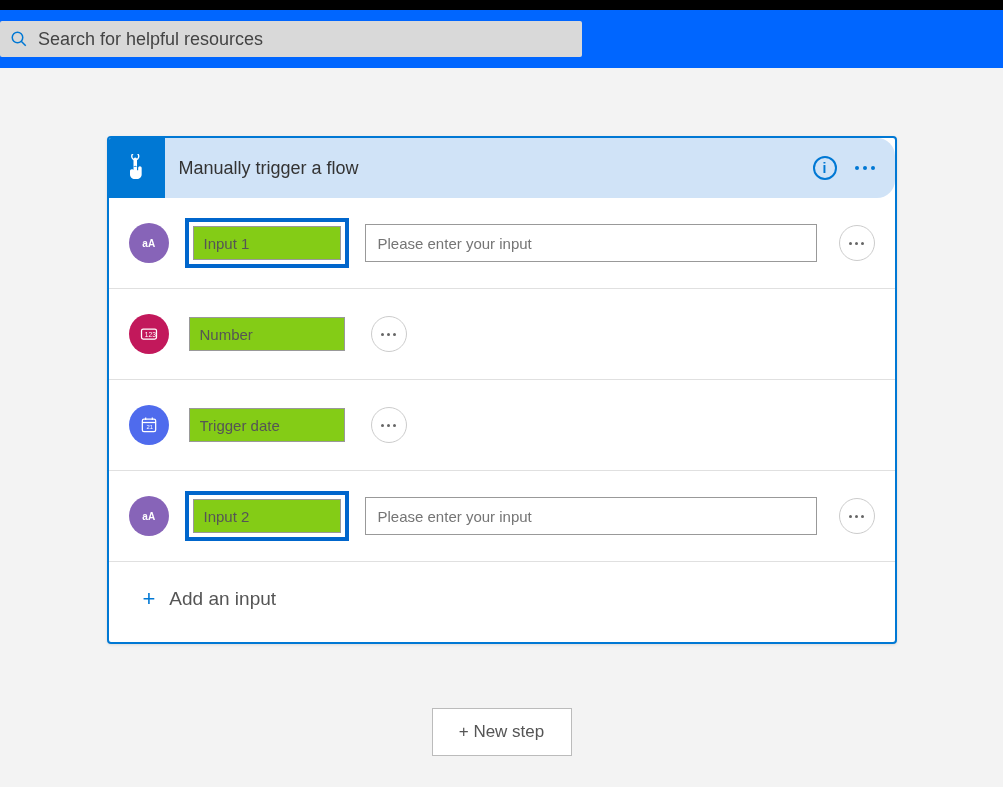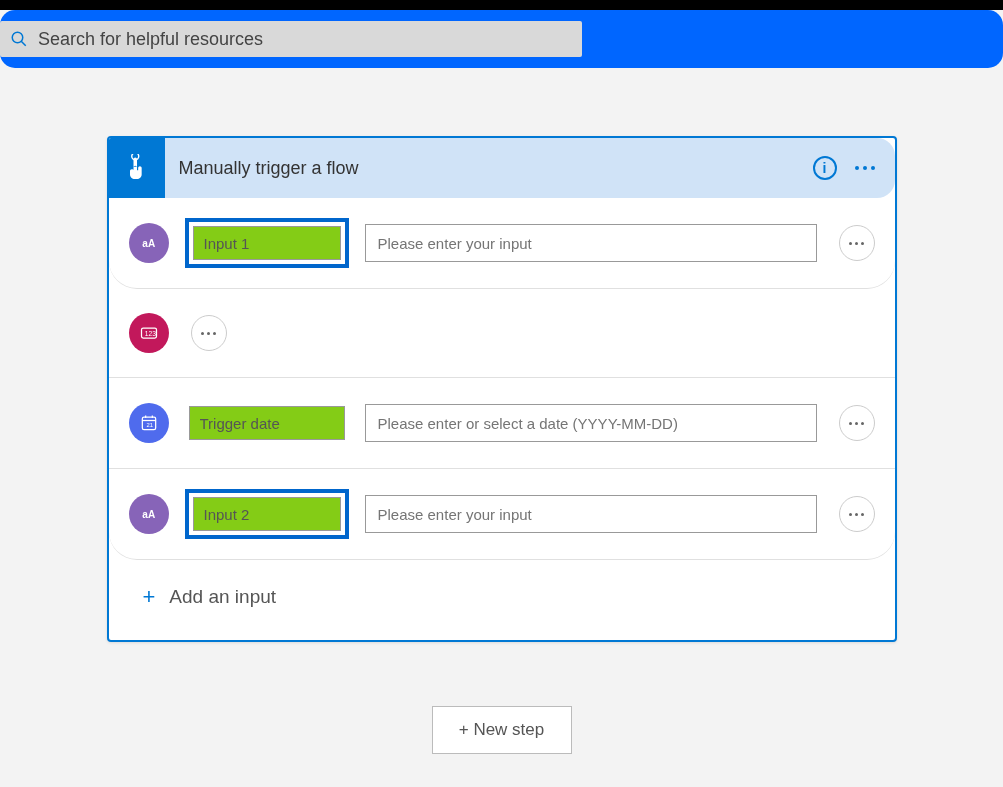--- a/index.html
+++ b/index.html
@@ -17,21 +17,20 @@
     .top-black {
       height: 10px;
       background: #000;
     }
     .top-bar {
       background: #0066ff;
       height: 58px;
       display: flex;
       align-items: center;
       padding-left: 0;
-      border-radius: 15px;
     }
     .search-wrap {
       background: #d9d9d9;
       display: flex;
       align-items: center;
       width: 582px;
       height: 36px;
       padding: 0 10px;
       border-radius: 2px;
     }
@@ -118,21 +117,20 @@
     .input-row {
       display: flex;
       align-items: center;
       padding: 24px 20px;
       border-bottom: 1px solid #e0e0e0;
       gap: 16px;
     }
     .input-row.first, .input-row.last {
       padding-top: 20px;
       padding-bottom: 20px;
-      border-radius: 28px;
     }
     .type-badge {
       width: 40px;
       height: 40px;
       border-radius: 50%;
       display: flex;
       align-items: center;
       justify-content: center;
       flex-shrink: 0;
     }
@@ -277,41 +275,43 @@
       </div>
     </div>
 
     <div class="input-row">
       <div class="type-badge badge-number">
         <svg width="20" height="20" viewBox="0 0 24 24" fill="none" stroke="#fff" stroke-width="1.5">
           <rect x="3" y="6" width="18" height="12" rx="2"></rect>
           <text x="7" y="16" font-size="8" fill="#fff" stroke="none">123</text>
         </svg>
       </div>
+      <div class="name-box-wrap">
+        <input class="name-box" type="text" value="Number" style="">
+      </div>
       <div class="row-more-btn">
         <span></span>
           <span></span>
           <span></span>
       </div>
     </div>
 
     <div class="input-row">
       <div class="type-badge badge-date">
         <svg width="20" height="20" viewBox="0 0 24 24" fill="none" stroke="#fff" stroke-width="1.5">
           <rect x="4" y="5" width="16" height="15" rx="2" fill="none"></rect>
           <line x1="4" y1="9" x2="20" y2="9"></line>
           <line x1="8" y1="3" x2="8" y2="6"></line>
           <line x1="16" y1="3" x2="16" y2="6"></line>
           <text x="9" y="17" font-size="7" fill="#fff" stroke="none">21</text>
         </svg>
       </div>
       <div class="name-box-wrap">
         <input class="name-box" type="text" value="Trigger date" style="">
       </div>
-      <input class="placeholder-box" type="text" placeholder="Please enter or select a date (YYYY-MM-DD)" style="">
       <div class="row-more-btn">
         <span></span>
           <span></span>
           <span></span>
       </div>
     </div>
 
     <div class="input-row last">
       <div class="type-badge badge-text">
         <svg width="20" height="20" viewBox="0 0 24 24" fill="#fff">

